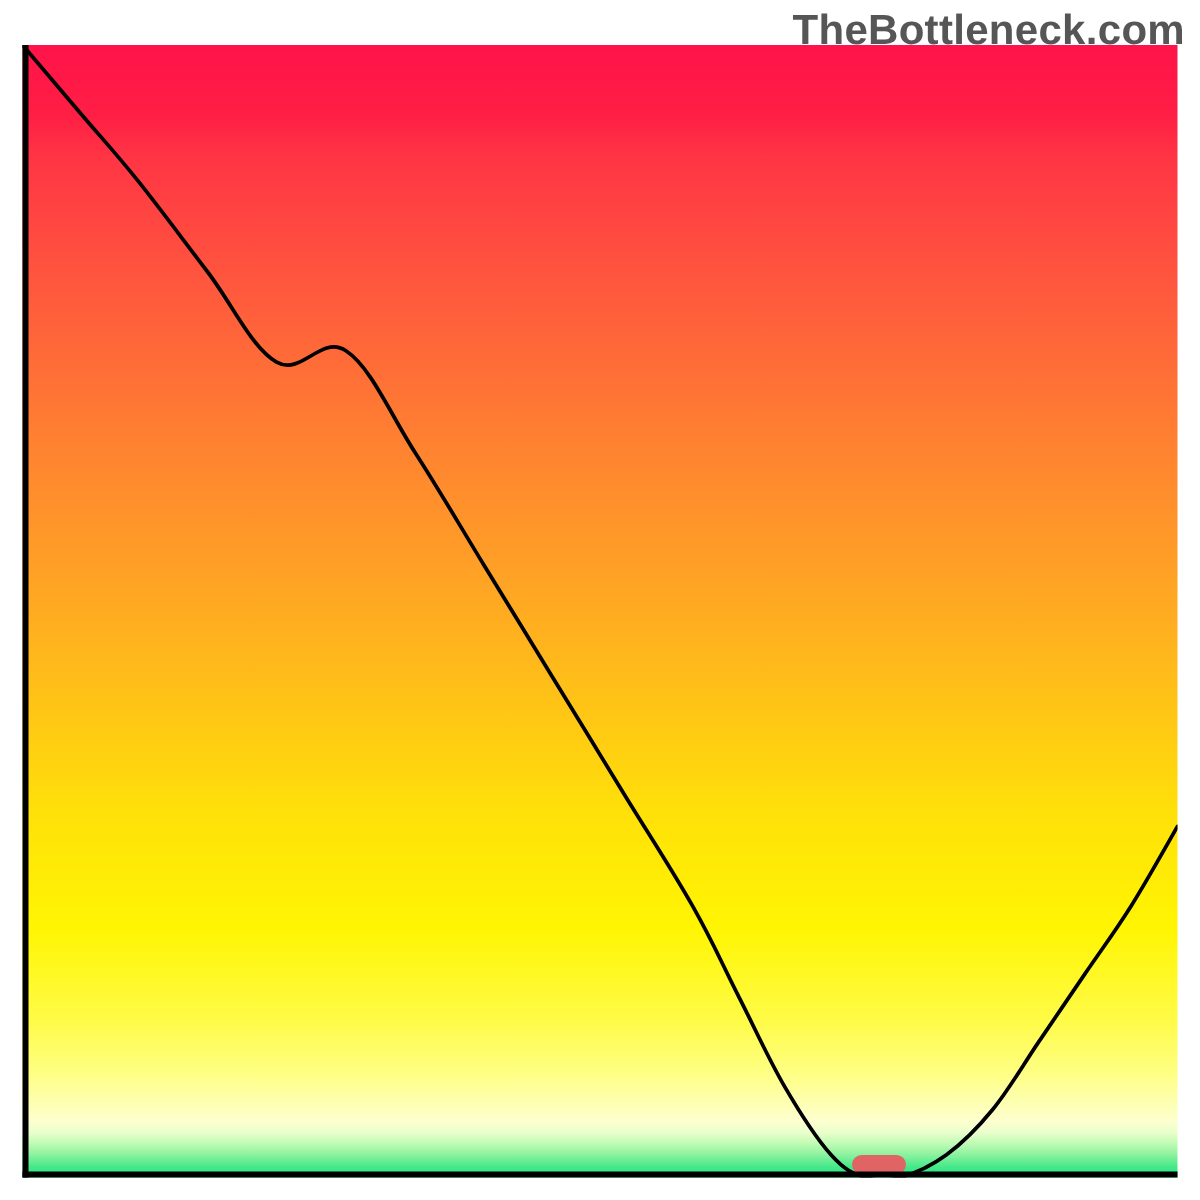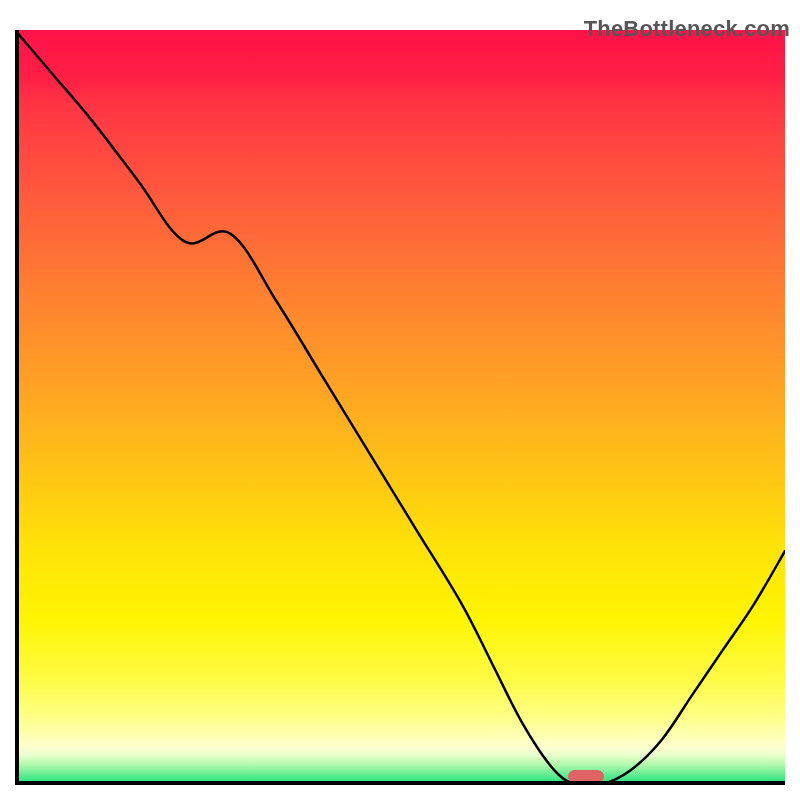--- a/index.html
+++ b/index.html
@@ -5,24 +5,24 @@
   body {
     margin: 0;
     padding: 0;
     width: 800px;
     height: 800px;
     position: relative;
     background: #fff;
   }
   .watermark {
     position: absolute;
-    top: 16px;
+    top: 4px;
     right: 10px;
     font-family: Arial, "Helvetica Neue", Helvetica, sans-serif;
-    font-size: 22px;
+    font-size: 28px;
     font-weight: 600;
     color: #565656;
     letter-spacing: 0.2px;
     z-index: 4;
   }
   .plot-area {
     position: absolute;
     left: 15px;
     top: 30px;
     width: 770px;

